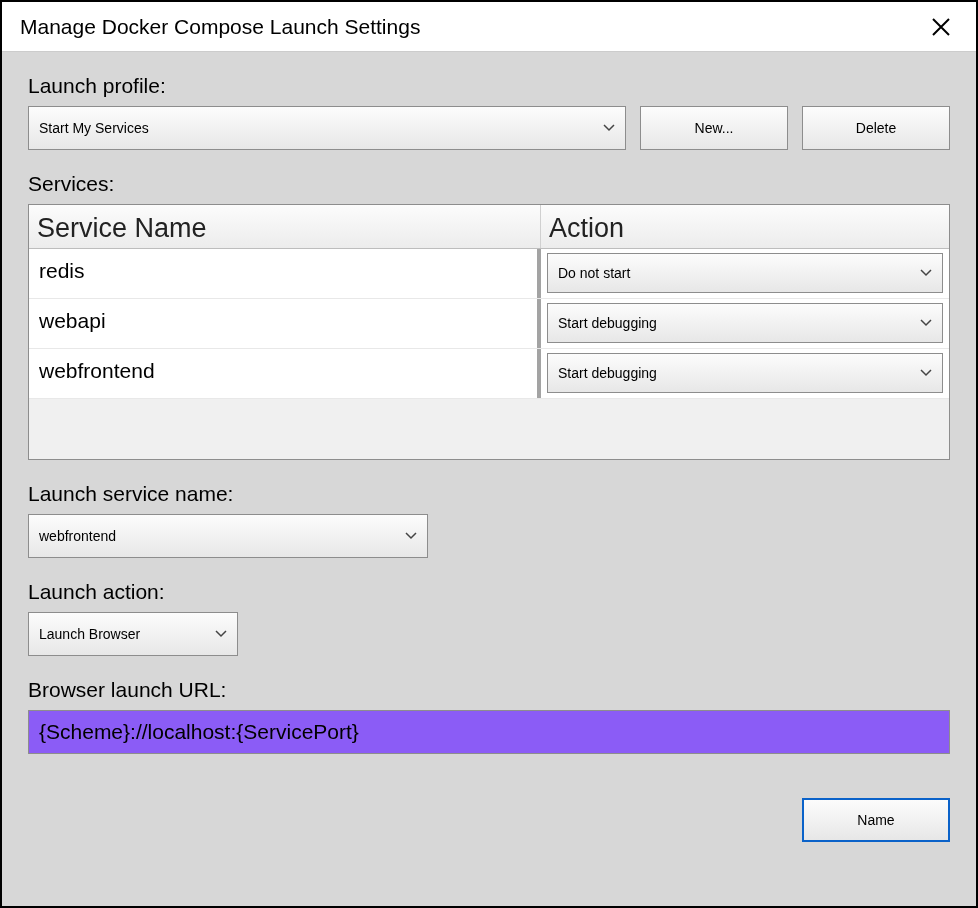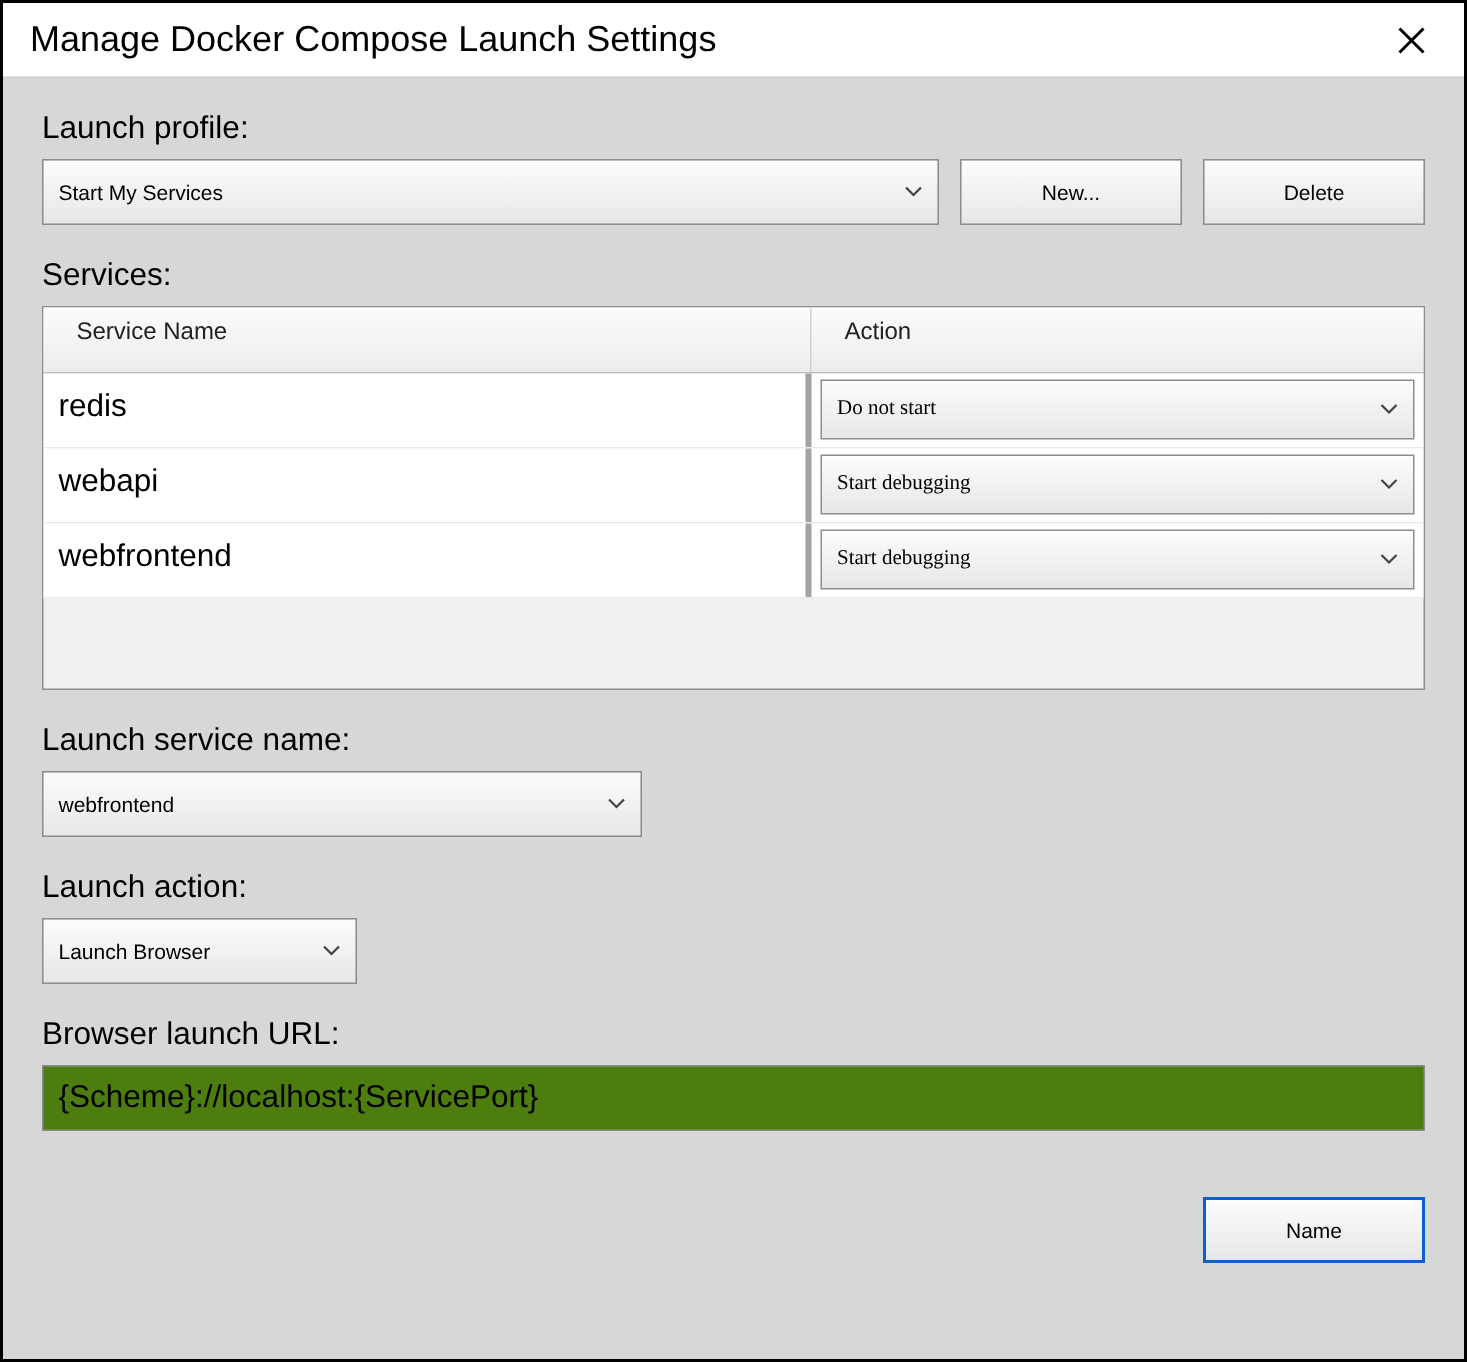--- a/index.html
+++ b/index.html
@@ -15,21 +15,21 @@
   }
   .titlebar {
     display: flex;
     align-items: center;
     justify-content: space-between;
     height: 50px;
     padding: 0 12px 0 18px;
     background: #fff;
     border-bottom: 1px solid #ccc;
   }
-  .titlebar .title { font-size: 24px; }
+  .titlebar .title { font-size: 21px; }
   .titlebar .close {
     width: 46px;
     text-align: center;
     font-size: 24px;
     line-height: 1;
     cursor: default;
   }
   .titlebar .close svg { display: block; margin: 0 auto; }
   .content {
     background: #d7d7d7;
@@ -87,52 +87,52 @@
     width: 100%;
   }
   .col-name { flex: 0 0 512px; }
   .col-action { flex: 1 1 auto; }
   .grid-header {
     height: 44px;
     background: linear-gradient(#fcfcfc, #ececec);
     border-bottom: 1px solid #bdbdbd;
   }
   .hcell {
-    padding: 8px 22px;
-    font-size: 16px;
+    padding: 8px 8px;
+    font-size: 27px;
     color: #222;
     border-right: 1px solid #d0d0d0;
   }
   .hcell:last-child { border-right: none; }
   .grid-row {
     height: 50px;
     background: #fff;
     border-bottom: 1px solid #e8e8e8;
   }
   .ncell {
     padding: 10px 10px 0 10px;
     font-size: 21px;
     border-right: 4px solid #a3a3a3;
   }
-  .acell { padding: 4px 6px 4px 6px; font-family: Liberation Serif, serif; }
+  .acell { padding: 4px 6px 4px 6px; }
   .cell-combo {
     position: relative;
     height: 40px;
     width: 100%;
     display: flex;
     align-items: center;
     padding: 0 30px 0 10px;
     cursor: default;
   }
 
   .section { margin-top: 22px; }
   .textin {
     width: 100%;
     height: 44px;
-    background: #4d7c0f;
+    background: #8b5cf6;
     border: 1px solid #8d8d8d;
     padding: 0 10px;
     font-size: 21px;
   }
 
   .footer {
     margin-top: 44px;
     display: flex;
     justify-content: flex-end;
     gap: 14px;

